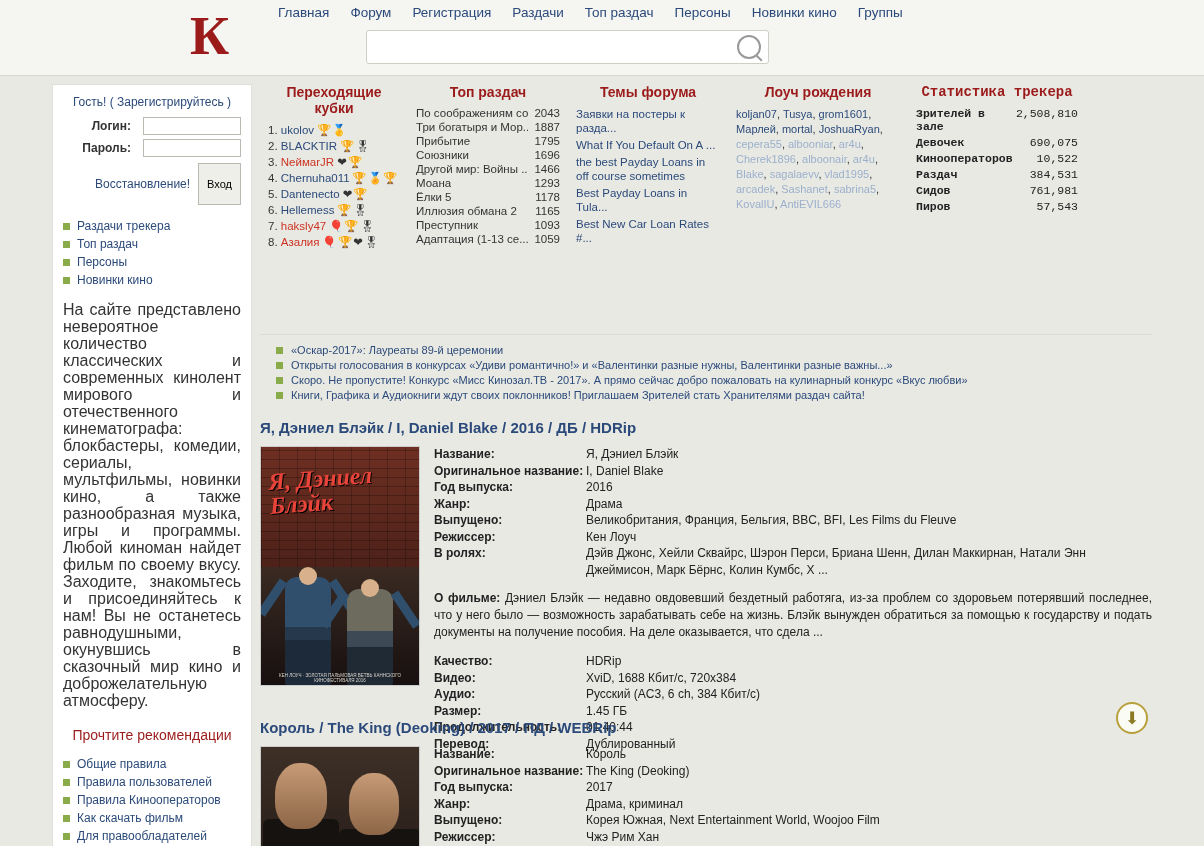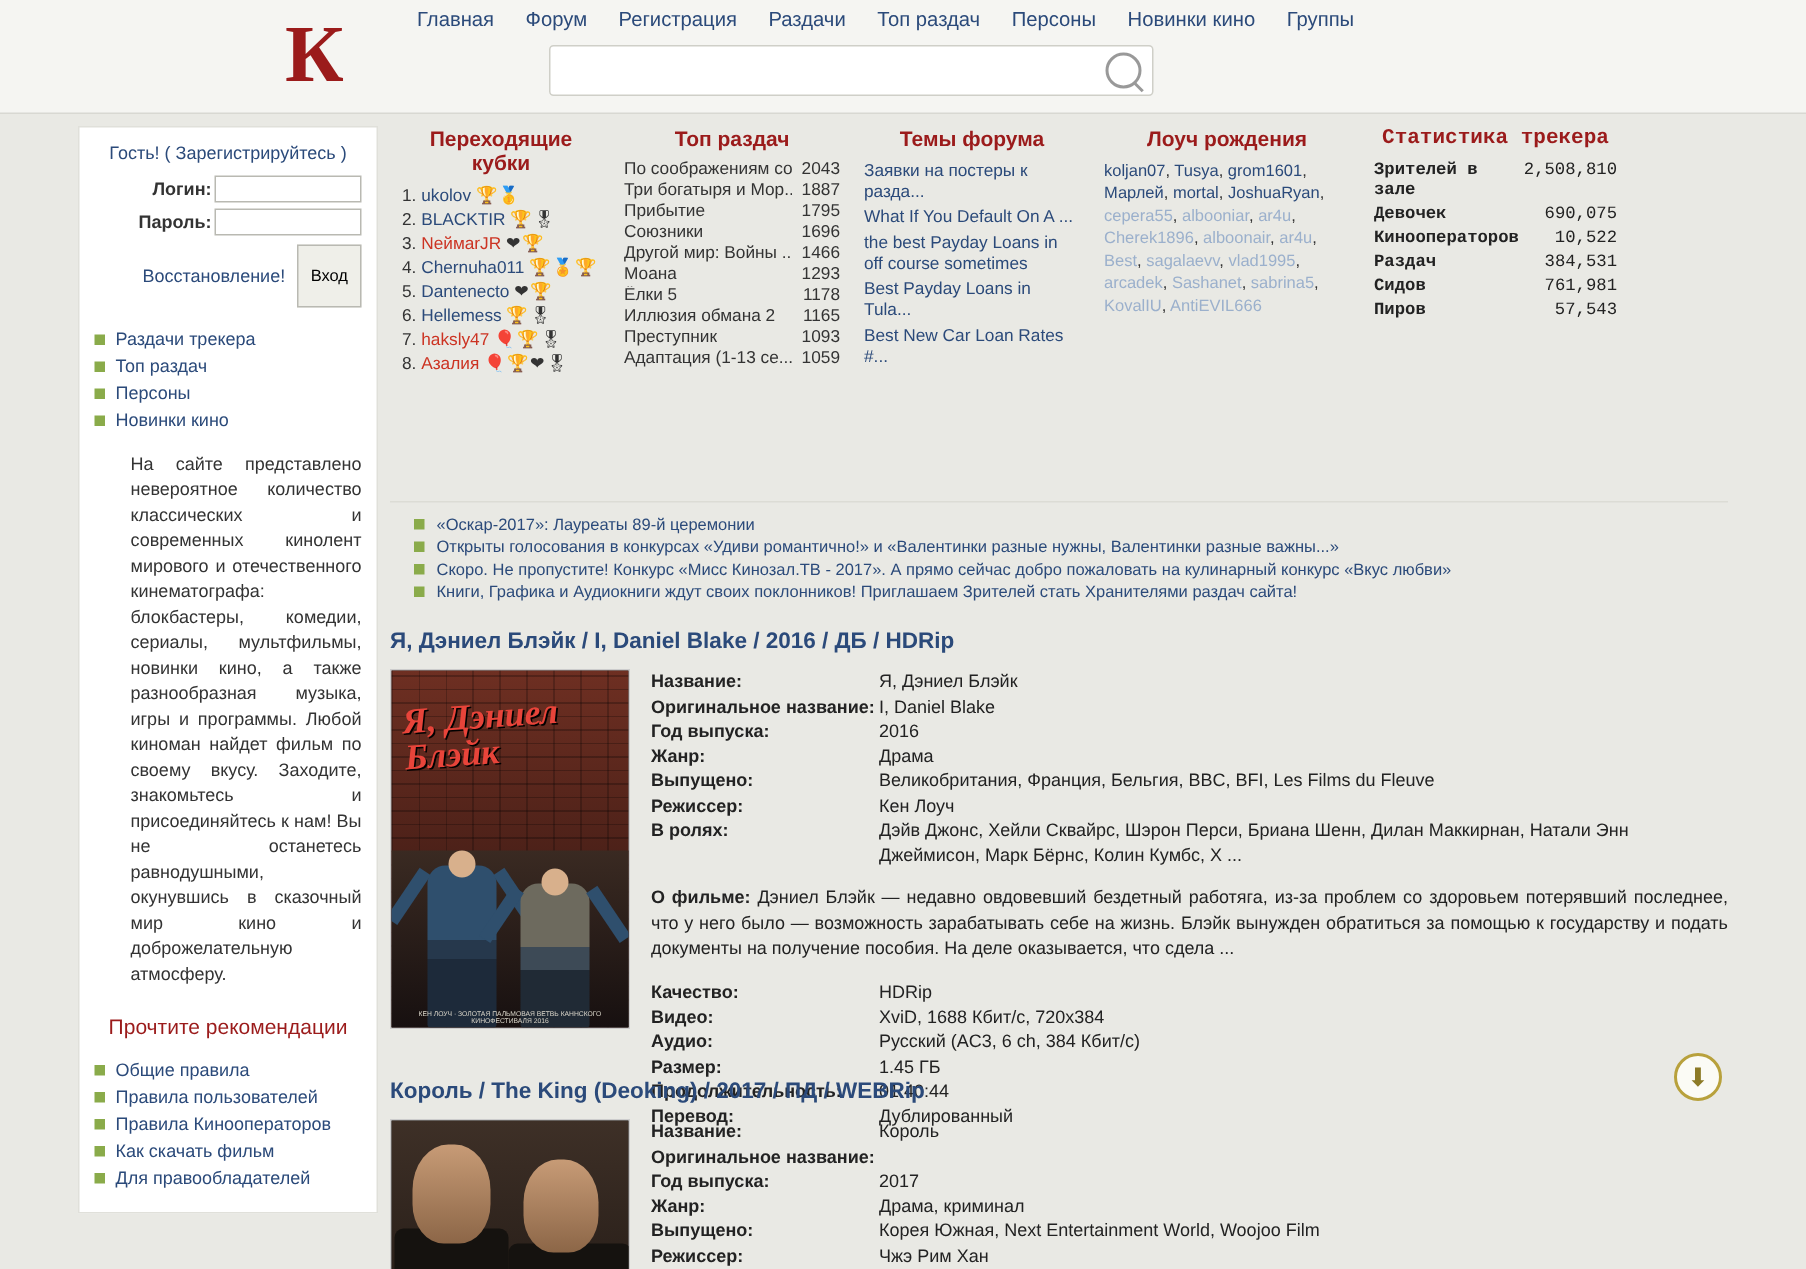--- a/index.html
+++ b/index.html
@@ -77,21 +77,21 @@
     position:absolute;
     left:0; top:8px;
     width:200px;
     background:#ffffff;
     border:1px solid #e0e0da;
     padding:8px 10px 12px 10px;
   }
   .guest-line { font-size:12px; color:#2b4a7a; text-align:center; margin:2px 0 8px 0; }
   .guest-line a { color:#2b4a7a; text-decoration:none; }
   .loginrow { display:flex; justify-content:flex-end; align-items:center; margin-bottom:4px; }
-  .loginrow label { font-weight:bold; font-size:12px; margin-right:2px;text-align:right; }
+  .loginrow label { font-weight:bold; font-size:12px; margin-right:12px;text-align:right; }
   .loginrow input {
     width:98px; height:18px;
     border:1px solid #b9b9b2;
     background:#fff;
   }
   .login-actions {
     display:flex; justify-content:flex-end; align-items:center;
     gap:8px; margin-top:6px;
   }
   .login-actions a { color:#2b4a7a; text-decoration:none; font-size:12px; }
@@ -104,25 +104,24 @@
   }
   .menu-list { list-style:none; margin:14px 0 0 0; padding:0; }
   .menu-list li { margin:4px 0; font-size:12px; color:#2b4a7a; }
   .bullet {
     display:inline-block; width:7px; height:7px;
     background:#8aab4a; margin-right:7px;
   }
   .menu-list a { color:#2b4a7a; text-decoration:none; }
   .about {
     margin-top:14px;
-    font-size:12px;
+    font-size:16px;
     line-height:17px;
     color:#333;
     text-align:justify;
-    margin-left:24px;
   }
   .rec-title {
     text-align:center;
     font-size:14px;
     color:#9b1b1b;
     margin:18px 0 8px 0;
   }
 
   
   .blocks {
@@ -402,21 +401,21 @@
           <a href="#">grom1601</a>,
           <a href="#">Марлей</a>,
           <a href="#">mortal</a>,
           <a href="#">JoshuaRyan</a>,
           <a href="#" class="pale">cepera55</a>,
           <a href="#" class="pale">albooniar</a>,
           <a href="#" class="pale">ar4u</a>,
           <a href="#" class="pale">Cherek1896</a>,
           <a href="#" class="pale">alboonair</a>,
           <a href="#" class="pale">ar4u</a>,
-          <a href="#" class="pale">Best</a>,
+          <a href="#" class="pale">Blake</a>,
           <a href="#" class="pale">sagalaevv</a>,
           <a href="#" class="pale">vlad1995</a>,
           <a href="#" class="pale">arcadek</a>,
           <a href="#" class="pale">Sashanet</a>,
           <a href="#" class="pale">sabrina5</a>,
           <a href="#" class="pale">KovalIU</a>,
           <a href="#" class="pale">AntiEVIL666</a>
         </div>
       </div>
 
@@ -558,20 +557,21 @@
 
         </div>
 
         <div class="info">
           <div class="kv">
               <span class="k">Название:</span>
               <span class="v">Король</span>
             </div>
           <div class="kv">
               <span class="k">Оригинальное название:</span>
+              <span class="v">The King (Deoking)</span>
             </div>
           <div class="kv">
               <span class="k">Год выпуска:</span>
               <span class="v">2017</span>
             </div>
           <div class="kv">
               <span class="k">Жанр:</span>
               <span class="v">Драма, криминал</span>
             </div>
           <div class="kv">

